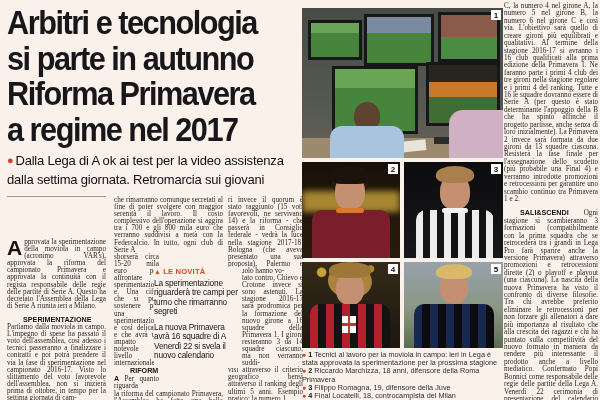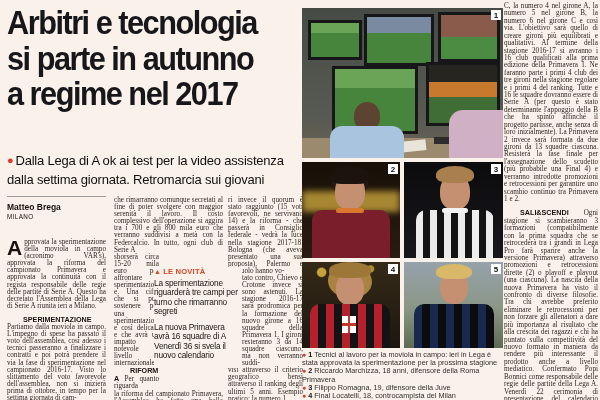--- a/index.html
+++ b/index.html
@@ -82,34 +82,31 @@
   .cap .red-dot{font-size:7px;vertical-align:0;}
 </style>
 </head>
 <body>
 
 <div id="page">
 
   <div style="position:absolute;left:7px;top:4px;">
     <div class="hl-line"><span>Arbitri e tecnologia</span></div>
     <div class="hl-line"><span>si parte in autunno</span></div>
+    <div class="hl-line"><span>Riforma Primavera</span></div>
     <div class="hl-line"><span>a regime nel 2017</span></div>
   </div>
 
   <div id="standfirst">
     <div><span class="red-dot">●</span><span>Dalla Lega di A ok ai test per la video assistenza</span></div>
     <div>dalla settima giornata. Retromarcia sui giovani</div>
   </div>
 
   <div id="rule1"></div>
 
-  <div id="byline">
-    <div class="author">Matteo Brega</div>
-    <div class="city">MILANO</div>
-  </div>
 
   <div id="col1">
     <div class="btxt"><span class="dropcap">A</span><span>pprovata la sperimentazione della moviola in campo (acronimo VAR's), approvata la riforma del campionato Primavera e approvata la continuità con il regista responsabile delle regie delle partite di Serie A. Questo ha decretato l'Assemblea della Lega di Serie A riunita ieri a Milano.</span></div>
     <div class="btxt p2"><span class="lead">SPERIMENTAZIONE</span><span> Partiamo dalla moviola in campo. L'impegno di spese ha passato il voto dell'assemblea, così adesso i tecnici passeranno a finalizzare i contratti e poi potrà prendere il via la fase di sperimentazione nel campionato 2016-17. Visto lo slittamento del voto favorevole dell'assemblea, non si inizierà prima di ottobre, in tempo per la settima giornata di cam-</span></div>
   </div>
 
   <div id="col2">
     <div class="btxt">che rimarranno comunque secretati al fine di poter svolgere con maggior serenità il lavoro. Il costo complessivo dell'operazione si aggira tra i 700 e gli 800 mila euro che verranno suddivisi a metà con la Federcalcio. In tutto, ogni club di Serie A</div>
     <div class="btxt narrow"><span>sborserà circa 15-20 mila euro per affrontare la sperimentazione. Una cifra che si può sostenere per una sperimentazione così delicata e che avrà un impatto notevole a livello internazionale.</span> <span class="lead">RIFORMA</span><span> Per quanto riguarda</span></div>
     <div class="btxt">la riforma del campionato Primavera, l'Assemblea ha fatto una bella retromarcia tornando alla prima proposta originaria,</div>
@@ -117,21 +114,21 @@
 
   <div id="col3">
     <div class="btxt">ri invece il quorum è stato raggiunto (15 voti favorevoli, ne servivano 14) e la riforma - che passerà in Consiglio federale - vedrà la luce nella stagione 2017-18. Bologna (che aveva presentato una sua proposta), Palermo e Sassuolo hanno vo-</div>
     <div class="btxt narrow">tato contro, Chievo e Crotone invece si sono astenuti. La stagione 2016-17 sarà prodromica per la formazione del nuovo girone a 16 squadre della Primavera 1. I gironi resteranno 3 da 14 squadre ciascuno, ma non verranno suddi-</div>
     <div class="btxt">visi attraverso il criterio geografico bensì attraverso il ranking degli ultimi 5 anni. Esempio pratico: la numero 1</div>
   </div>
 
   <div id="novita">
     <div class="hdr"><span class="tri">▲</span><span>LE NOVITÀ</span></div>
     <div class="itm">La sperimentazione riguarderà tre campi per turno che rimarranno segreti</div>
-    <div class="itm">La nuova Primavera avrà 16 squadre di A Venerdì 36 si svela il nuovo calendario</div>
+    <div class="itm">La nuova Primavera avrà 16 squadre di A Venerdì 22 si svela il nuovo calendario</div>
   </div>
 
   <div id="col4">
     <div class="btxt">C, la numero 4 nel girone A, la numero 5 nel girone B, la numero 6 nel girone C e così via. L'obiettivo sarà quello di creare gironi più equilibrati e qualitativi. Al termine della stagione 2016-17 si avranno i 16 club qualificati alla prima edizione della Primavera 1. Ne faranno parte i primi 4 club dei tre gironi nella stagione regolare e i primi 4 del ranking. Tutte e 16 le squadre dovranno essere di Serie A (per questo è stato determinante l'appoggio della B che ha spinto affinché il progetto partisse, anche senza di loro inizialmente). La Primavera 2 invece sarà formata da due gironi da 13 squadre ciascuna. Resisterà la fase finale per l'assegnazione dello scudetto (più probabile una Final 4) e verranno introdotte promozioni e retrocessioni per garantire uno scambio continuo tra Primavera 1 e 2.</div>
     <div class="btxt p2"><span class="lead">SALI&amp;SCENDI</span><span> Ogni stagione si scambieranno 3 formazioni (compatibilmente con la prima squadra che se retrocederà tra i grandi in Lega Pro farà sparire anche la versione Primavera) attraverso promozioni e retrocessioni dirette (2) o playoff e playout (una ciascuna). La nascita della nuova Primavera ha visto il confronto di diverse filosofie. Tra chi avrebbe preferito eliminare le retrocessioni per non forzare gli allenatori a dare più importanza al risultato che alla crescita dei ragazzi e chi ha puntato sulla competitività del nuovo formato in maniera da rendere più interessante il prodotto anche a livello mediatico. Confermato Popi Bonnici come responsabile delle regie delle partite della Lega A. Venerdì 22 cerimonia di presentazione del calendario della A (ore 18.30) al Centro di produzione televi-</span></div>
   </div>
 
   <div id="photo1" class="photo">
     <div class="mon grass" style="left:6px;top:12px;width:48px;height:34px;"></div>
     <div class="mon crowd" style="left:62px;top:6px;width:64px;height:46px;"></div>

